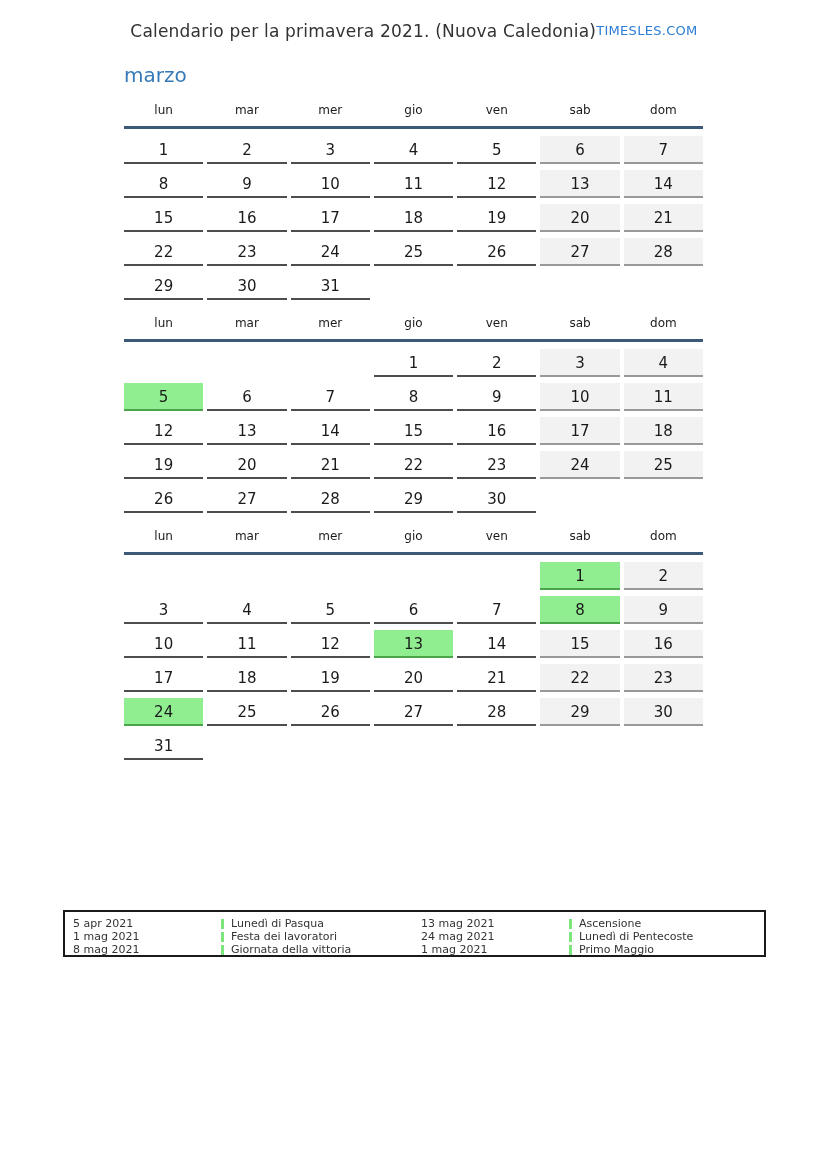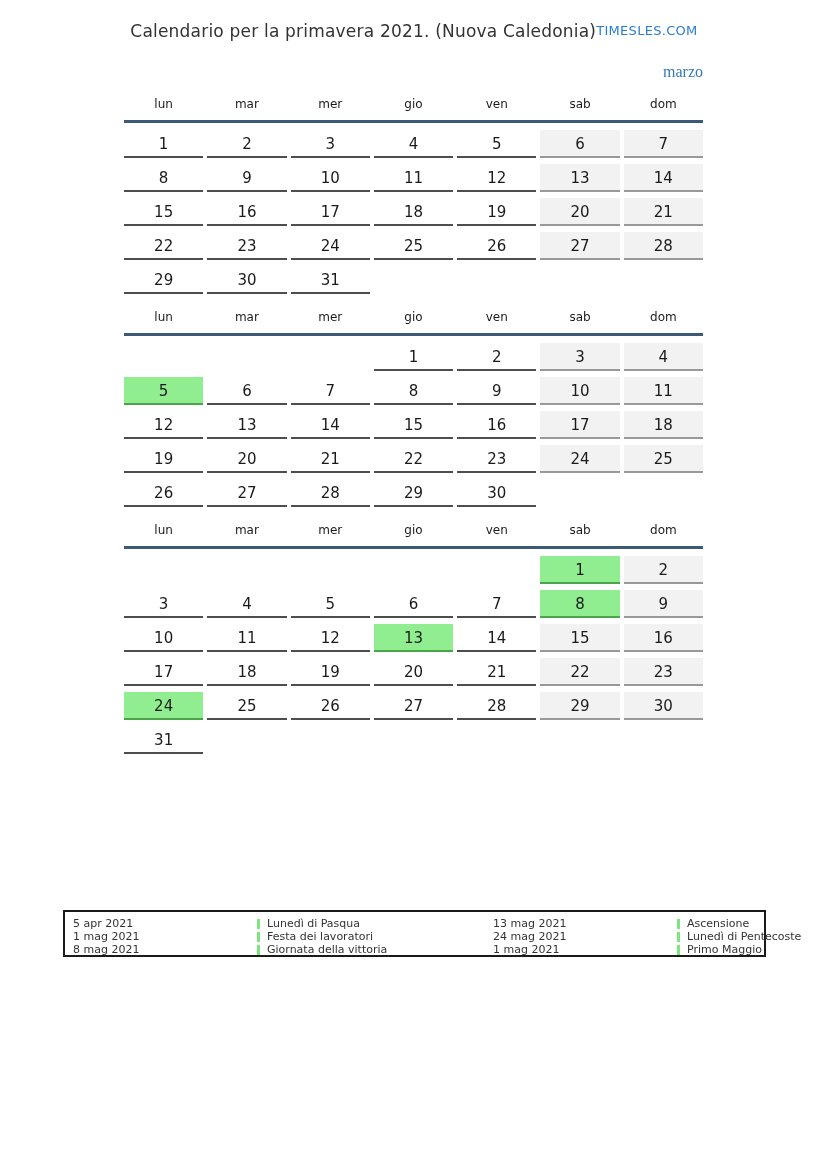--- a/index.html
+++ b/index.html
@@ -31,23 +31,23 @@
   }
   .brand-link{
     font-size:13px;color:var(--brandBlue);text-decoration:none;
     letter-spacing:.3px;padding-top:2px;cursor:pointer;
   }
   .calendar{
     width:579px;margin-left:124px;
   }
   .month{margin-top:0;}
   .month-title{
-    text-align:right;font-size:16px;font-weight:400;
+    text-align:left;font-size:20px;font-weight:400;
     color:var(--monthBlue);
-    margin-top:25px;margin-bottom:0;font-family:Liberation Serif, serif;
+    margin-top:25px;margin-bottom:0;
   }
   .month:first-child .month-title{margin-top:22px;}
   .weekday-row{
     display:grid;grid-template-columns:repeat(7,1fr);
     column-gap:4px;
     margin-top:16px;
     padding-bottom:9px;
     border-bottom:3px solid var(--lineBlue);
   }
   .weekday{
@@ -65,21 +65,21 @@
   }
   .cell.day{background:#ffffff;border-bottom-color:var(--dayLine);}
   .cell.weekend{background:var(--weekendBg);border-bottom-color:var(--weekendLine);}
   .cell.holiday{background:var(--holidayBg);border-bottom-color:var(--holidayLine);}
   .cell.empty{background:transparent;border-bottom-color:transparent;}
   .legend{
     position:absolute;left:63px;top:910px;width:703px;height:47px;
     border:2px solid var(--legendBorder);
     padding:5px 0 0 8px;
     display:grid;grid-template-columns:148px 200px 148px 1fr;
-    font-size:11px;color:#333;line-height:13px;gap:36px;
+    font-size:11px;color:#333;line-height:13px;
   }
   .legend-col{display:flex;flex-direction:column;}
   .legend-date{white-space:nowrap;}
   .legend-name{white-space:nowrap;display:flex;align-items:center;}
   .legend-marker{
     display:inline-block;width:3px;height:10px;
     background:var(--legendMarker);margin-right:7px;flex:0 0 auto;
   }
 </style>
 </head>

